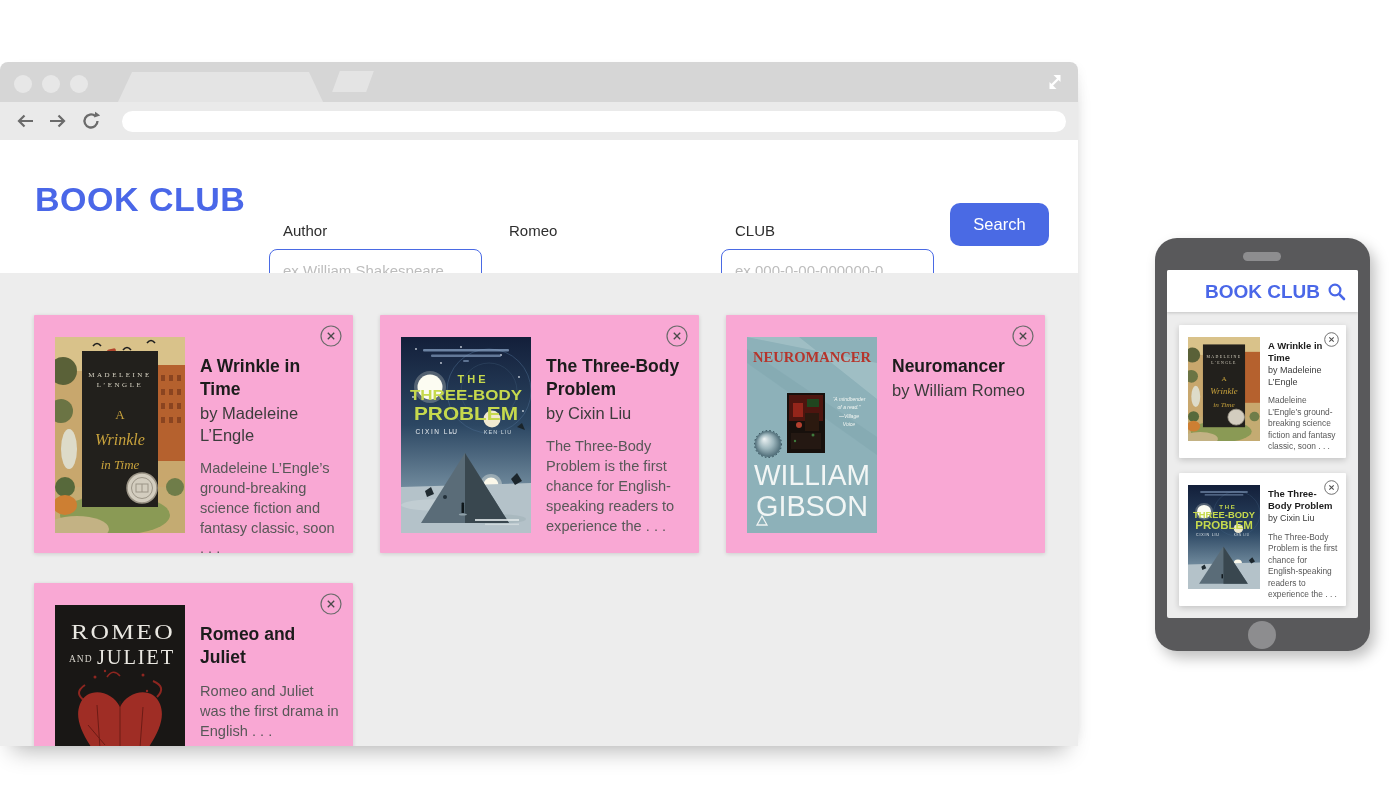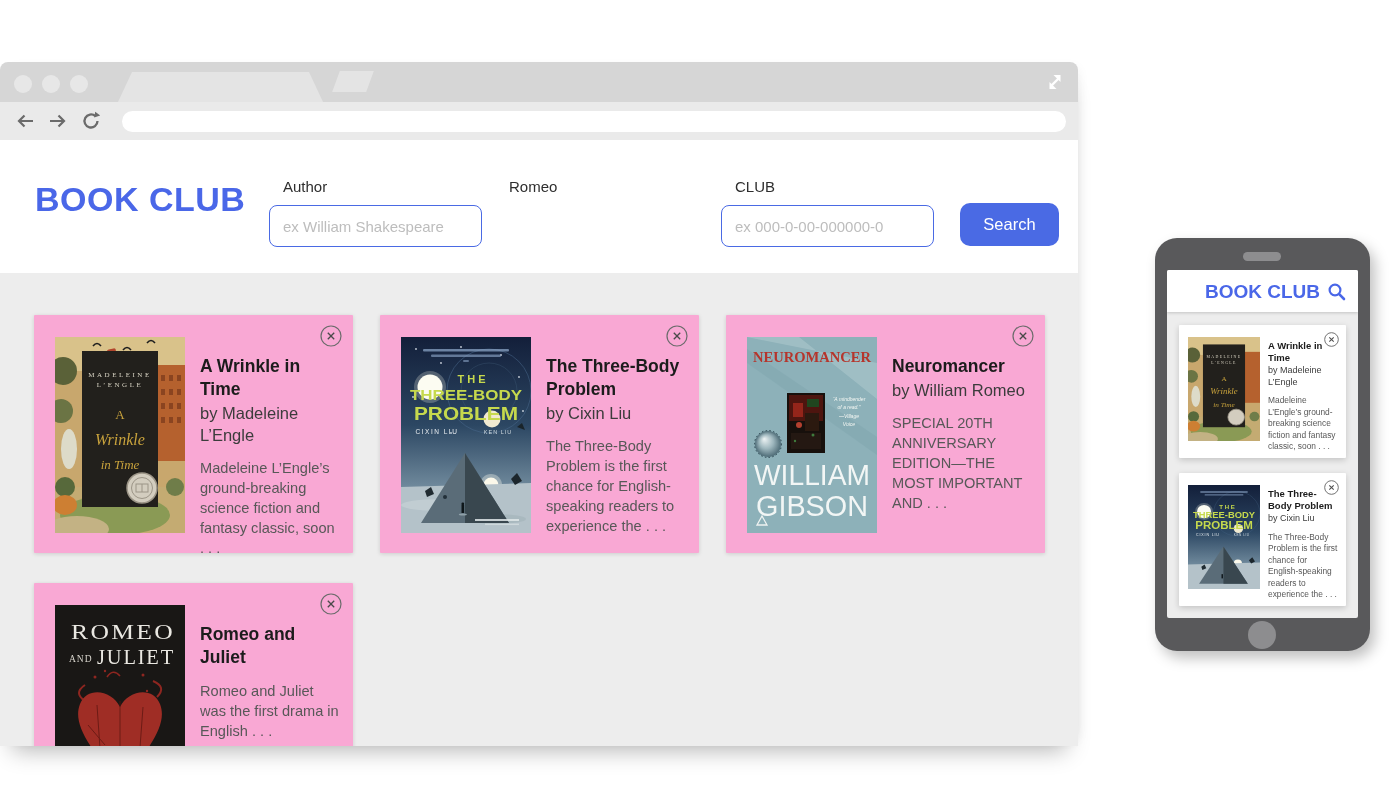--- a/index.html
+++ b/index.html
@@ -21,27 +21,27 @@
   .expand { position:absolute; right:12px; top:9px; width:22px; height:22px; }
   .chrome-toolbar { position:relative; height:38px; background:#eaeaea; display:flex; align-items:center; }
   .nav-ic { width:22px; height:22px; margin-left:11px; cursor:pointer; }
   .nav-ic:first-child{ margin-left:14px; }
   .url-bar { margin-left:20px; width:944px; height:21px; background:#ffffff; border:none;
              border-radius:11px; padding:0 12px; font-size:12px; color:#555; outline:none; }
 
   
   .site-header { position:relative; height:133px; background:#fff; display:flex; padding:38px 0 0 35px; }
   .logo { font-size:34px; font-weight:800; color:#4a67e8; letter-spacing:.5px; margin-top:2px; width:234px; }
-  .field { width:213px; margin-right:13px; }
+  .field { width:213px; margin-right:13px;margin-top:44px; }
   .field label { display:block; font-size:15px; color:#2e2e2e; margin:0 0 10px 14px; }
   .field input { width:213px; height:42px; border:1.6px solid #4a6ae4; border-radius:8px;
                  padding:0 13px; font-size:15px; color:#3b82f6; outline:none;
                  font-family:"Liberation Sans", sans-serif; }
   .field input::placeholder { color:#bdbdbd; }
-  .search-btn { margin:25px 0 0 13px; width:99px; height:43px; background:#4a6ae4; color:#fff;
+  .search-btn { margin:25px 0 0 3px; width:99px; height:43px; background:#4a6ae4; color:#fff;
                 border:none; border-radius:10px; font-size:16.5px; cursor:pointer;
                 font-family:"Liberation Sans", sans-serif; }
 
   
   .site-main { position:relative; height:473px; background:#ededed; padding:42px 0 0 34px;
                display:flex; flex-wrap:wrap; align-content:flex-start; gap:30px 27px; overflow:hidden; }
   .card { position:relative; width:319px; height:238px; background:#f9a8d4; border-radius:1px;
           box-shadow:0 1px 4px rgba(0,0,0,.14); flex:0 0 auto; }
   .card .cover { position:absolute; left:21px; top:22px; }
   .card-body { position:absolute; left:166px; top:40px; right:11px; }
@@ -290,21 +290,20 @@
         <button class="close-btn">
           <svg width="22" height="22" viewBox="0 0 22 22">
             <circle cx="11" cy="11" r="10" fill="none" stroke="#6b6b6b" stroke-width="1.2"></circle>
             <line x1="7.8" y1="7.8" x2="14.2" y2="14.2" stroke="#4a4a4a" stroke-width="1.3"></line>
             <line x1="14.2" y1="7.8" x2="7.8" y2="14.2" stroke="#4a4a4a" stroke-width="1.3"></line>
           </svg>
         </button>
         <div class="card-body">
           <h3 class="b-title">Neuromancer</h3>
           <p class="b-by">by William Romeo</p>
-          <p class="b-desc">SPECIAL 20TH ANNIVERSARY EDITION—THE MOST IMPORTANT AND . . .</p>
         </div>
       </article>
 
       <article class="card">
         <svg class="cover" width="130" height="196" viewBox="0 0 130 196">
           <rect width="130" height="196" fill="#191715"></rect>
           <text class="serif" x="68" y="34" font-size="22" letter-spacing="2" text-anchor="middle" textLength="104" lengthAdjust="spacingAndGlyphs" fill="#eae8e2">ROMEO</text>
           <text class="serif" x="14" y="57" font-size="9.5" letter-spacing="1" fill="#d8d5cd">AND</text>
           <text class="serif" x="42" y="59" font-size="22" letter-spacing="2" textLength="78" lengthAdjust="spacingAndGlyphs" fill="#eae8e2">JULIET</text>
           <path d="M30,80 q-12,8 0,16" stroke="#8e2620" stroke-width="2" fill="none"></path>

